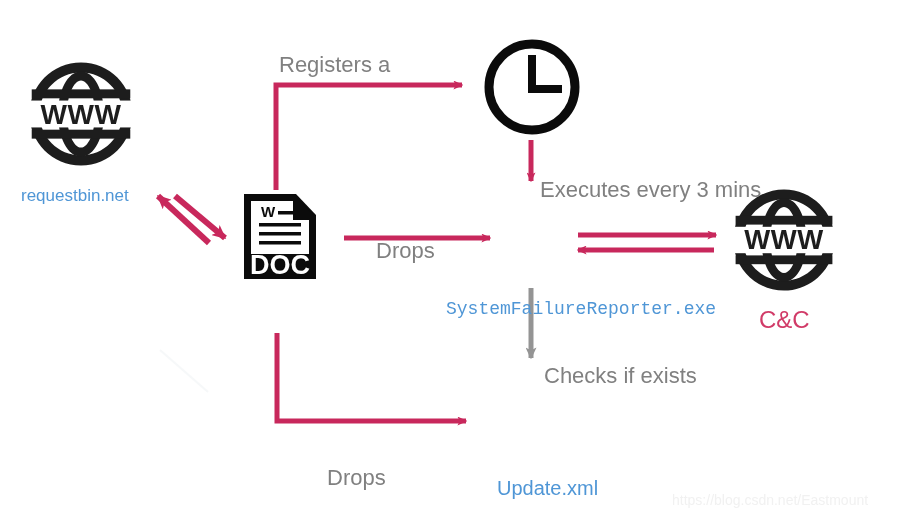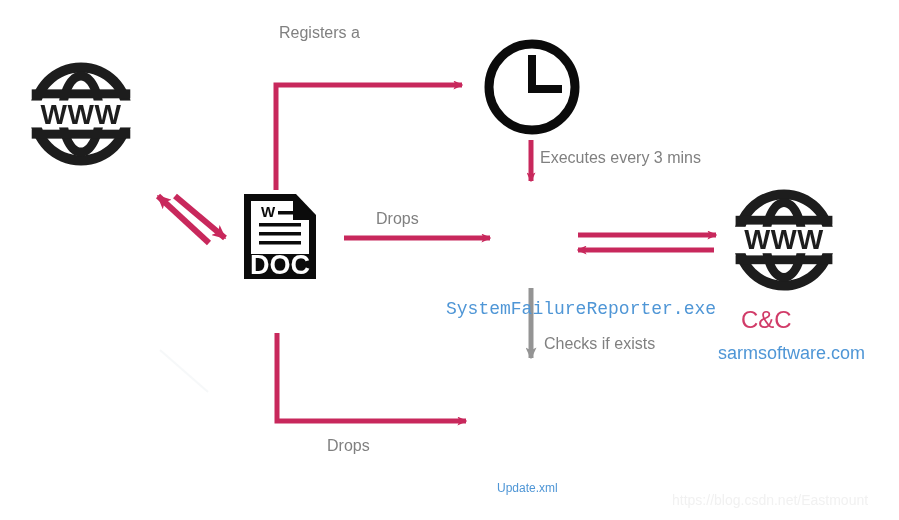--- a/index.html
+++ b/index.html
@@ -15,24 +15,25 @@
     width: 899px;
     height: 520px;
     background: #ffffff;
     overflow: hidden;
   }
   .abs { position: absolute; }
 
   
   .label-gray {
     color: #808080;
-    font-size: 16px;
+    font-size: 22px;
     line-height: 26px;
     font-family: "Liberation Sans", sans-serif;
     white-space: pre;
+    margin-top: 32px;
   }
   .label-blue {
     color: #4f96d6;
     font-size: 17px;
     line-height: 20px;
     font-family: "Liberation Sans", sans-serif;
     white-space: nowrap;
   }
   .label-pink {
     color: #d13b68;
@@ -114,20 +115,21 @@
       <g fill="#1d1d1d">
         <path d="M50,4 C24.6,4 4,24.6 4,50 C4,75.4 24.6,96 50,96 C75.4,96 96,75.4 96,50 C96,24.6 75.4,4 50,4 Z M50,13 C70.4,13 87,29.6 87,50 C87,70.4 70.4,87 50,87 C29.6,87 13,70.4 13,50 C13,29.6 29.6,13 50,13 Z"></path>
         <path d="M50,12 C38,12 29.5,29 29.5,50 C29.5,71 38,88 50,88 C62,88 70.5,71 70.5,50 C70.5,29 62,12 50,12 Z M50,20 C56.5,20 62.5,33.4 62.5,50 C62.5,66.6 56.5,80 50,80 C43.5,80 37.5,66.6 37.5,50 C37.5,33.4 43.5,20 50,20 Z"></path>
         <rect x="6" y="28" width="88" height="8"></rect>
         <rect x="6" y="64" width="88" height="8"></rect>
         <rect x="2" y="38" width="96" height="24" fill="#ffffff"></rect>
       </g>
       <text x="50" y="58.5" text-anchor="middle" font-family="'Liberation Sans',sans-serif" font-size="25" font-weight="bold" fill="#1d1d1d" letter-spacing="0.5">WWW</text>
     </svg>
   </div>
+  <div class="abs label-blue" style="left:21px; top:186px;">requestbin.net</div>
 
   <div class="abs" style="left:240px; top:190px;">
     <svg class="icon-svg" width="80" height="93" viewBox="0 0 80 93">
       <path d="M4,4 L56,4 L76,25 L76,89 L4,89 Z" fill="#0b0b0b"></path>
       <path d="M11,11 L53,11 L53,30 L69,30 L69,64 L11,64 Z" fill="#ffffff"></path>
       <path d="M56,7 L74,26 L56,26 Z" fill="#0b0b0b"></path>
 
       <text x="21" y="27" font-family="'Liberation Sans',sans-serif" font-size="15" font-weight="bold" fill="#0b0b0b">W</text>
       <rect x="38" y="21" width="18" height="3.5" fill="#0b0b0b"></rect>
       <rect x="19" y="33" width="42" height="3.5" fill="#0b0b0b"></rect>
@@ -139,36 +141,35 @@
 
   <div class="abs" style="left:482px; top:37px;">
     <svg class="icon-svg" width="100" height="100" viewBox="0 0 100 100">
       <circle cx="50" cy="50" r="43" fill="none" stroke="#0b0b0b" stroke-width="9"></circle>
       <path d="M50,22 L50,52 L76,52" fill="none" stroke="#0b0b0b" stroke-width="8" stroke-linecap="square" stroke-linejoin="miter"></path>
     </svg>
   </div>
 
   <div class="abs label-blue" style="left:446px; top:299px; font-size:18px;font-family:Liberation Mono, monospace;">SystemFailureReporter.exe</div>
 
-  <div class="abs label-blue" style="left:497px; top:478px; font-size:12px;">Update.xml</div>
+  <div class="abs label-blue" style="left:497px; top:478px; font-size:20px;">Update.xml</div>
 
   <div class="abs" style="left:729px; top:185px;">
     <svg class="icon-svg" width="110" height="110" viewBox="0 0 100 100">
       <g fill="#1d1d1d">
         <path d="M50,4 C24.6,4 4,24.6 4,50 C4,75.4 24.6,96 50,96 C75.4,96 96,75.4 96,50 C96,24.6 75.4,4 50,4 Z M50,13 C70.4,13 87,29.6 87,50 C87,70.4 70.4,87 50,87 C29.6,87 13,70.4 13,50 C13,29.6 29.6,13 50,13 Z"></path>
         <path d="M50,12 C38,12 29.5,29 29.5,50 C29.5,71 38,88 50,88 C62,88 70.5,71 70.5,50 C70.5,29 62,12 50,12 Z M50,20 C56.5,20 62.5,33.4 62.5,50 C62.5,66.6 56.5,80 50,80 C43.5,80 37.5,66.6 37.5,50 C37.5,33.4 43.5,20 50,20 Z"></path>
         <rect x="6" y="28" width="88" height="8"></rect>
         <rect x="6" y="64" width="88" height="8"></rect>
         <rect x="2" y="38" width="96" height="24" fill="#ffffff"></rect>
       </g>
       <text x="50" y="58.5" text-anchor="middle" font-family="'Liberation Sans',sans-serif" font-size="25" font-weight="bold" fill="#1d1d1d" letter-spacing="0.5">WWW</text>
     </svg>
   </div>
-  <div class="abs label-pink" style="left:741px; top:306px;">C&amp;C</div>
-  <div class="abs label-blue" style="left:718px; top:343px; font-size:18px;">sarmsoftware.com</div>
+  <div class="abs label-pink" style="left:759px; top:306px;">C&amp;C</div>
 
   <div class="abs label-gray" style="left:279px; top:20px;">Registers a</div>
 
   <div class="abs label-gray" style="left:540px; top:145px;">Executes every 3 mins</div>
 
   <div class="abs label-gray" style="left:376px; top:206px;">Drops</div>
 
   <div class="abs label-gray" style="left:327px; top:433px;">Drops</div>
 
   <div class="abs label-gray" style="left:544px; top:331px;">Checks if exists</div>

